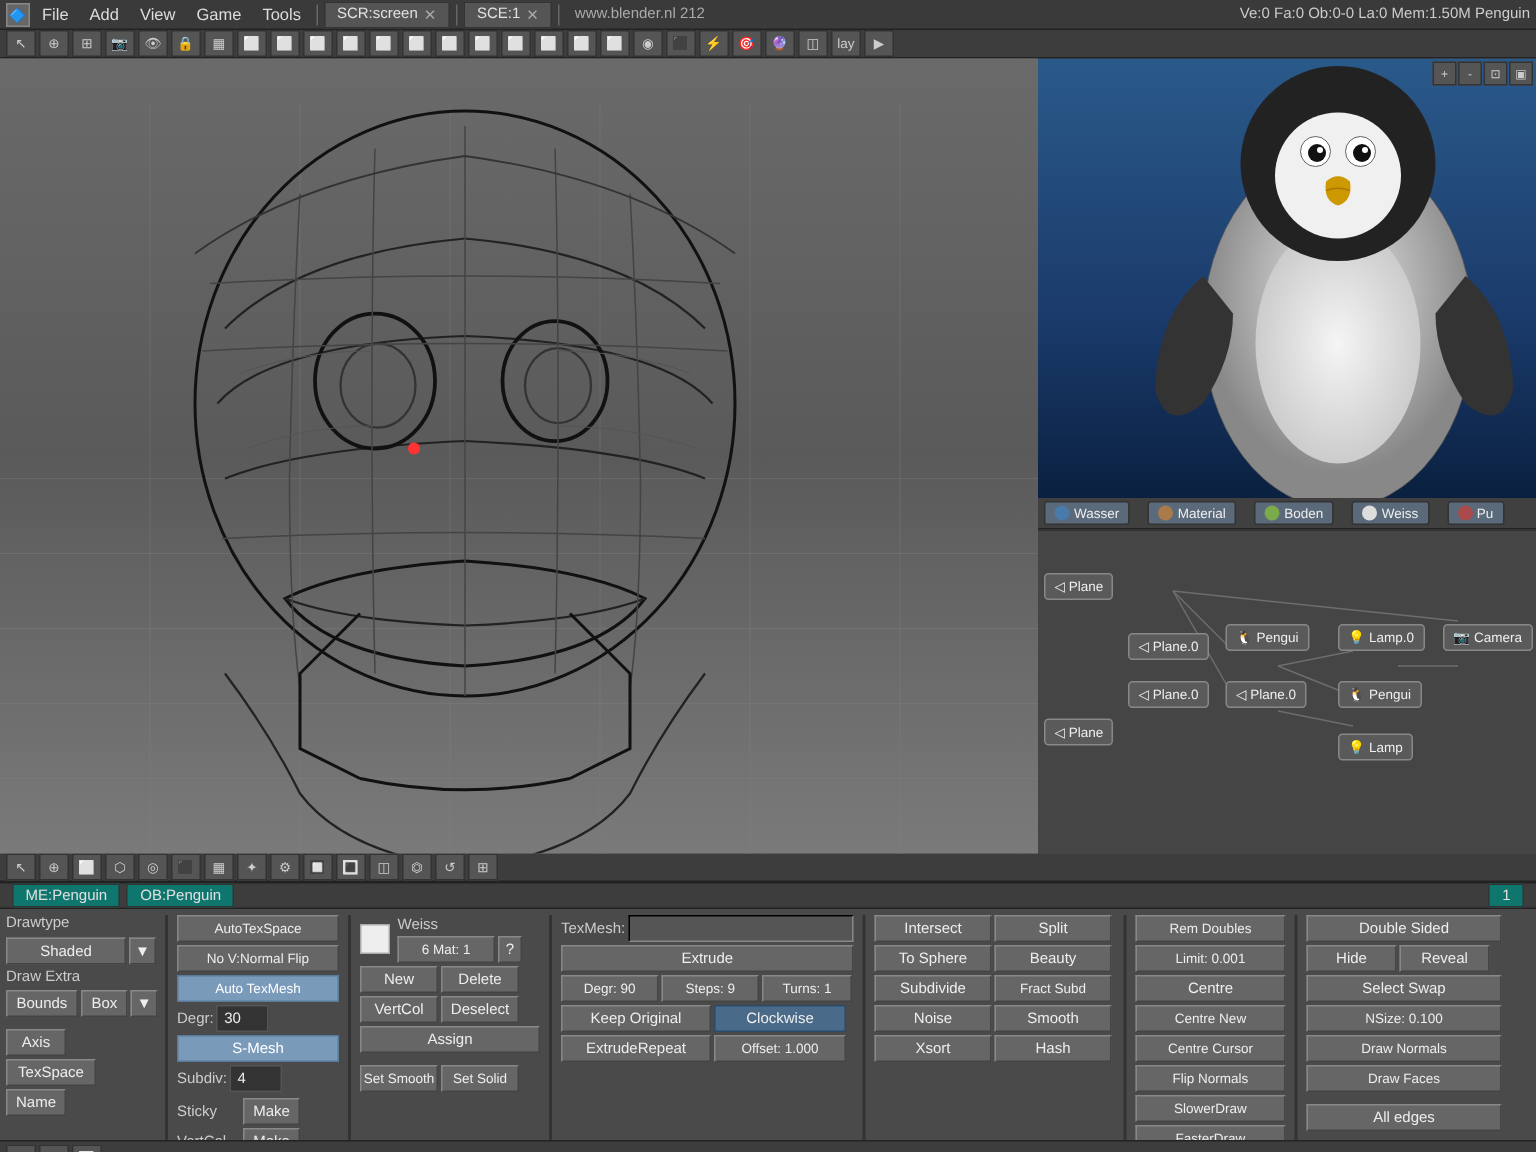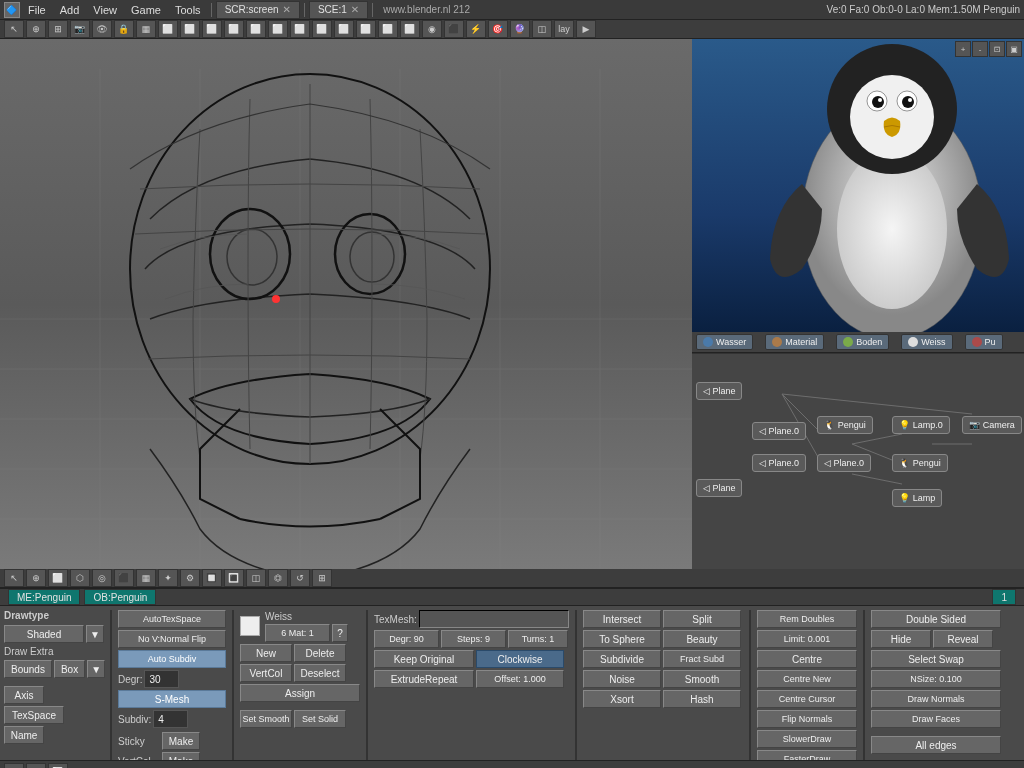--- a/index.html
+++ b/index.html
@@ -266,21 +266,21 @@
     }
 
     .col-divider {
       width: 2px;
       background: #333;
       height: 150px;
       margin: 0 2px;
     }
 
     .section-label {
-      font-weight: bold;
+      font-weight: normal;
       font-size: 10px;
       color: #ccc;
       margin-bottom: 2px;
     }
 
     .weiss-box {
       width: 20px;
       height: 20px;
       background: #eee;
       border: 1px solid #aaa;
@@ -600,21 +600,21 @@
         <div class="panel-row">
           <div class="panel-btn" style="width:40px;">Name</div>
         </div>
       </div>
 
       <div class="col-divider"></div>
 
       <div class="panel-col" style="width:108px;">
         <div class="panel-btn" style="font-size:9px;">AutoTexSpace</div>
         <div class="panel-btn" style="font-size:9px;">No V:Normal Flip</div>
-        <div class="panel-btn panel-btn-active" style="font-size:9px;">Auto Subdiv</div>
+        <div class="panel-btn panel-btn-active" style="font-size:9px;">Auto TexMesh</div>
         <div class="panel-row">
           <span class="panel-label">Degr:</span>
           <input class="panel-input" style="width: 35px;" type="text" value="30">
         </div>
         <div class="panel-btn panel-btn-active">S-Mesh</div>
         <div class="panel-row">
           <span class="panel-label">Subdiv:</span>
           <input class="panel-input" style="width: 35px;" type="text" value="4">
         </div>
         <div style="height:4px;"></div>
@@ -658,20 +658,21 @@
         </div>
       </div>
 
       <div class="col-divider"></div>
 
       <div class="panel-col" style="width:195px;">
         <div class="panel-row">
           <span class="panel-label">TexMesh:</span>
           <input class="tex-mesh-input" type="text" style="">
         </div>
+        <div class="panel-btn" style="width:100%;">Extrude</div>
         <div class="panel-row">
           <div class="panel-btn" style="width:65px;font-size:9px;">Degr: 90</div>
           <div class="panel-btn" style="width:65px;font-size:9px;">Steps: 9</div>
           <div class="panel-btn" style="width:60px;font-size:9px;">Turns: 1</div>
         </div>
         <div class="panel-row">
           <div class="panel-btn" style="width:100px;">Keep Original</div>
           <div class="panel-btn panel-btn-blue" style="width:88px;">Clockwise</div>
         </div>
         <div class="panel-row">

